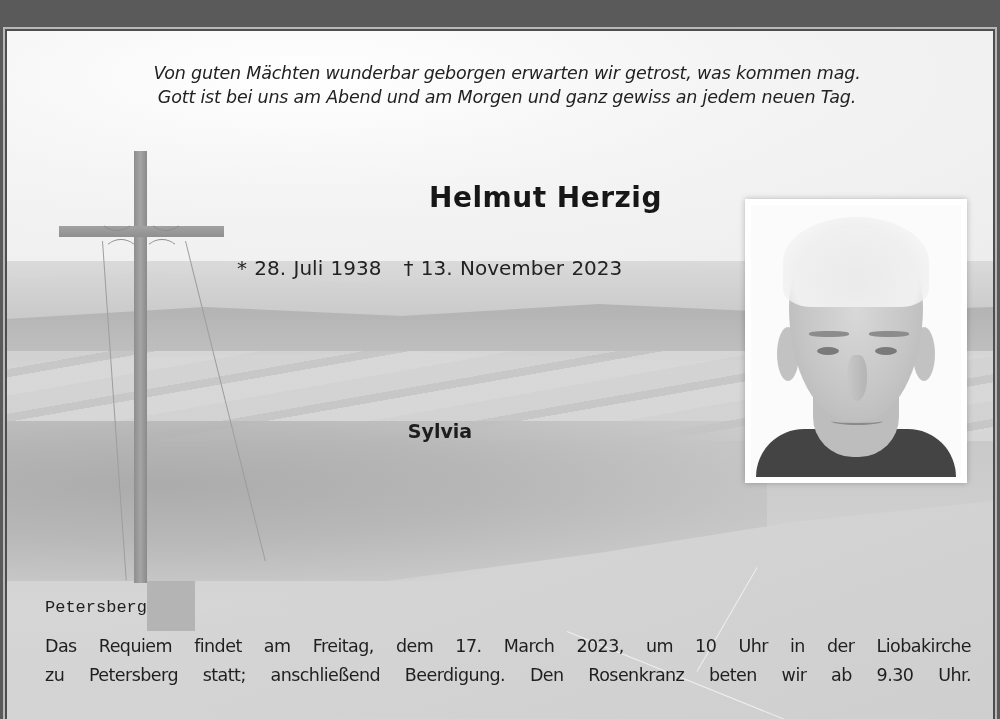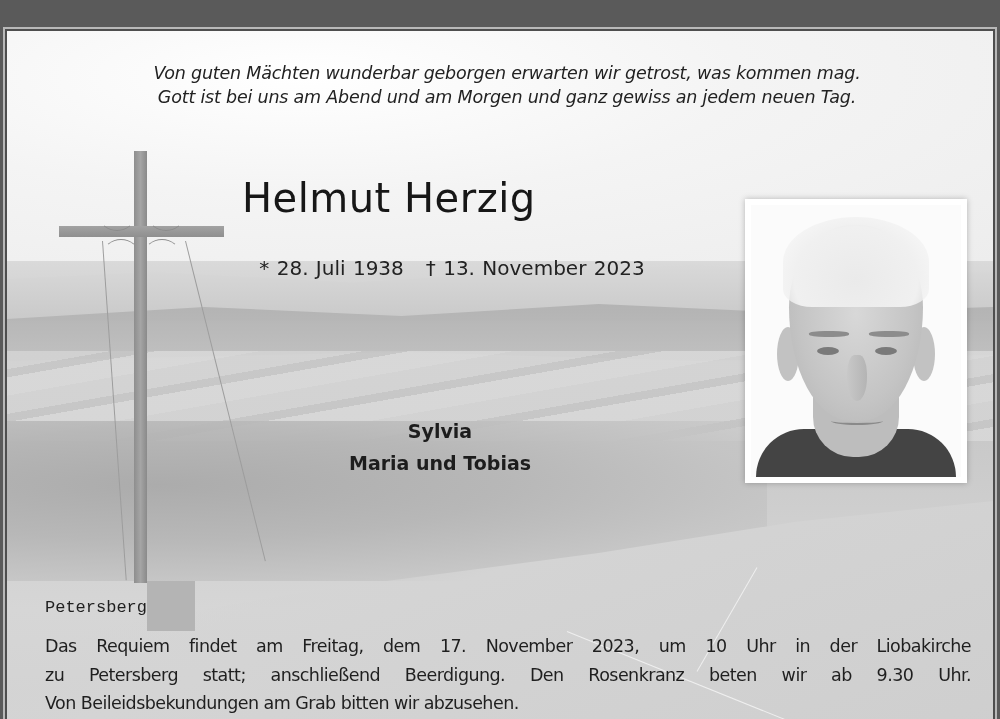--- a/index.html
+++ b/index.html
@@ -91,26 +91,26 @@
     position: absolute; left: 140px; top: 550px; width: 48px; height: 50px;
     background: #b4b4b4;
   }
 
   .verse {
     position: absolute; left: 0; top: 30px; width: 1000px; text-align: center;
     font-family: "DejaVu Sans", sans-serif; font-style: italic;
     font-size: 17.5px; line-height: 24px; color: #222; letter-spacing: -0.2px;
   }
   .name {
-    position: absolute; left: 235px; top: 132px; width: 420px; text-align: left;
-    font-family: "DejaVu Sans", sans-serif; font-weight: normal;
-    font-size: 40px; line-height: 70px; color: #171717; letter-spacing: 0.5px;
+    position: absolute; left: 235px; top: 132px; width: 420px; text-align: right;
+    font-family: "DejaVu Sans", sans-serif; font-weight: bold;
+    font-size: 28px; line-height: 70px; color: #171717; letter-spacing: 0.5px;
   }
   .dates {
-    position: absolute; left: 230px; top: 222px; width: 430px; text-align: center;
+    position: absolute; left: 230px; top: 222px; width: 430px; 
     font-family: "DejaVu Sans", sans-serif;
     font-size: 20px; line-height: 30px; color: #222;
     word-spacing: 1px;
   }
   .dates .gap { display: inline-block; width: 22px; }
   .dedication {
     position: absolute; left: 230px; top: 333px; width: 430px; text-align: center;
     font-family: "DejaVu Sans", sans-serif;
     font-size: 17px; line-height: 26px; color: #222;
   }
@@ -216,21 +216,20 @@
 
     <div class="name">Helmut Herzig</div>
 
     <div class="dates">
       <span>* 28. Juli 1938</span><span class="gap"></span><span>† 13. November 2023</span>
     </div>
 
 
     <div class="family">
       <div>Sylvia</div>
-      <div>Maria und Tobias</div>
     </div>
 
     <div class="photo-wrap">
       <div class="photo">
         <div class="shoulders"></div>
         <div class="neck"></div>
         <div class="ear" style="left:26px;"></div>
         <div class="ear" style="left:162px;"></div>
         <div class="face"></div>
         <div class="hair"></div>
@@ -239,21 +238,20 @@
         <div class="eye" style="left:66px;"></div>
         <div class="eye" style="left:124px;"></div>
         <div class="nose"></div>
         <div class="mouth"></div>
       </div>
     </div>
 
     <div class="place">Petersberg</div>
 
     <div class="announcement">
-      <span class="line">Das Requiem findet am Freitag, dem 17. November 2023, um 10 Uhr in der Liobakirche</span>
+      <span class="line">Das Requiem findet am Freitag, dem 17. March 2023, um 10 Uhr in der Liobakirche</span>
       <span class="line">zu Petersberg statt; anschließend Beerdigung. Den Rosenkranz beten wir ab 9.30 Uhr.</span>
-      <span class="line last">Von Beileidsbekundungen am Grab bitten wir abzusehen.</span>
     </div>
 
    </div>
   </div>
  </div>
 </div>
 
 </body></html>

